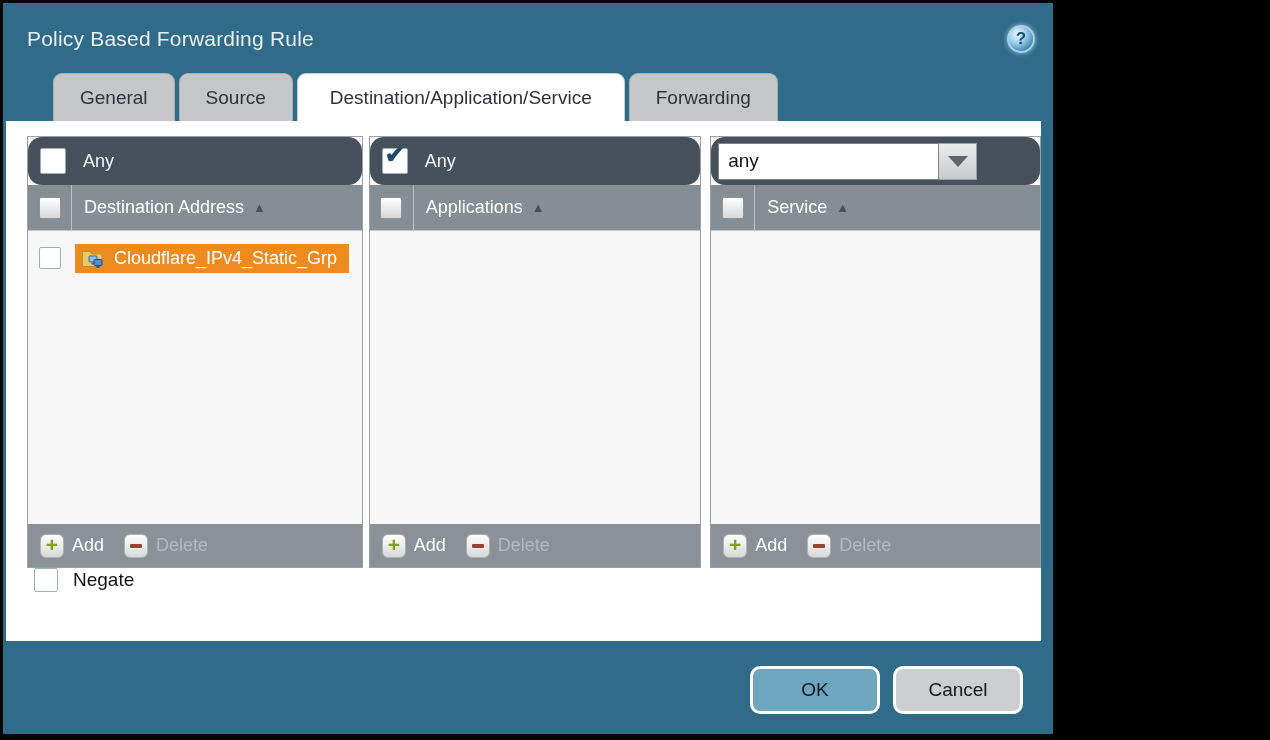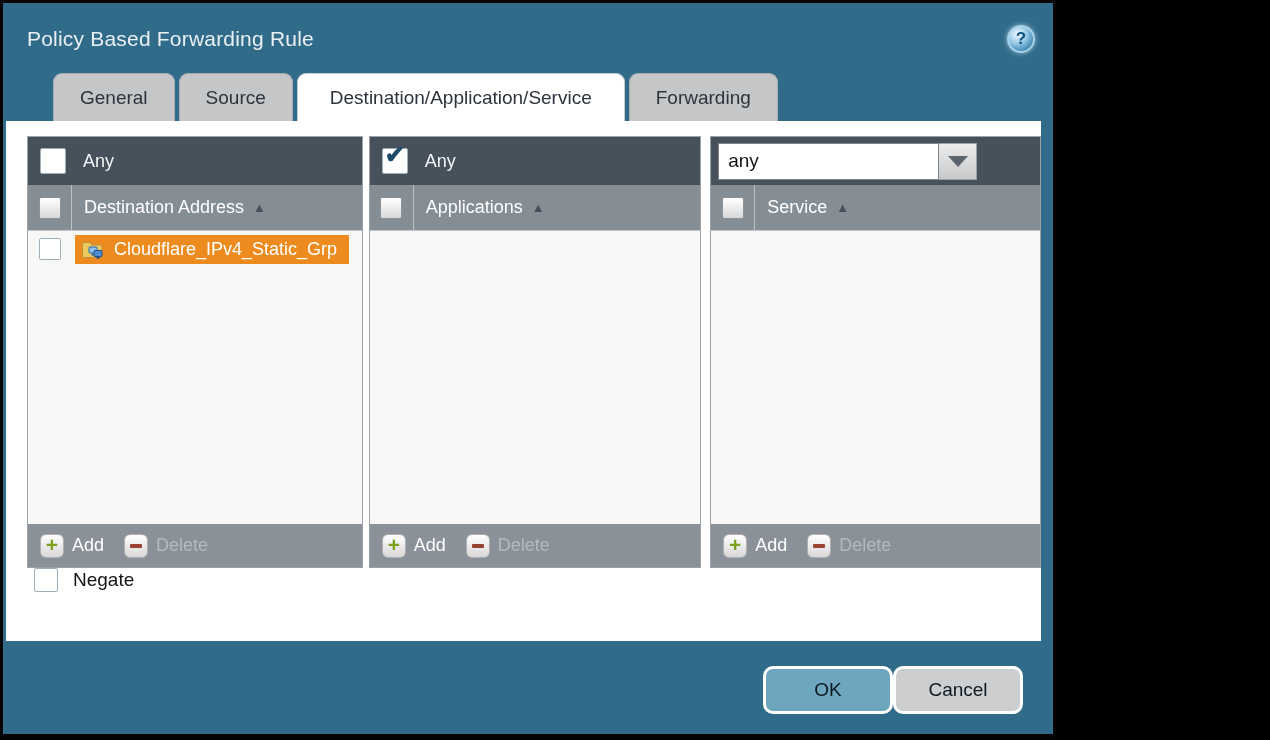--- a/index.html
+++ b/index.html
@@ -47,21 +47,21 @@
   .col {
     width:404px; height:432px; display:flex; flex-direction:column;
     border:1px solid #9aa1a7; background:#f7f7f7;
   }
   .col + .col { margin-left:6px; }
   .col.col-service { margin-left:9px; width:398px; }
   .col.col-apps { width:400px; }
 
   .anybar {
     height:48px; flex:none; background:#46515b;
-    display:flex; align-items:center; padding:0 12px; gap:17px;
+    display:flex; align-items:center; padding:0 12px; gap:17px;border-radius:14px;
   }
   .anybar-label { color:#f2f5f7; font-size:18px; }
 
   .cbx {
     background:#ffffff; border:1px solid #9fb0ba; border-radius:2px;
     display:flex; align-items:center; justify-content:center; position:relative;
   }
   .cbx-26 { width:26px; height:26px; }
   .cbx-22 { width:22px; height:22px; }
   .cbx-24 { width:24px; height:24px; }
@@ -76,21 +76,21 @@
     display:flex; align-items:center; color:#ffffff; font-size:18px;
     border-bottom:1px solid #c2c6ca;
   }
   .colheader .cbx-cell {
     width:44px; flex:none; display:flex; align-items:center; justify-content:center;
     align-self:stretch; border-right:1px solid rgba(255,255,255,.45);
   }
   .colheader .hdr-label { margin-left:12px; }
   .sort-arrow { font-size:13px; color:#474f58; margin-left:9px; }
 
-  .list { flex:1; background:#f7f7f7; overflow:hidden; }
+  .list { flex:1; background:#f7f7f7; padding-top:9px; overflow:hidden; }
   .row { display:flex; align-items:center; padding-left:11px; height:36px; }
   .row-item {
     margin-left:14px; background:#ee8b1e; color:#ffffff;
     display:flex; align-items:center; gap:8px;
     padding:4px 12px 4px 6px; font-size:18px;
   }
 
   .colfooter {
     height:43px; flex:none; background:#8a9199;
     display:flex; align-items:center; padding:0 12px; gap:20px;
@@ -120,21 +120,21 @@
   }
   .dd-arrow {
     width:0; height:0; border-left:10px solid transparent;
     border-right:10px solid transparent; border-top:11px solid #5c656d;
   }
 
   .negate-row { display:flex; align-items:center; gap:15px; padding-left:7px; }
   .negate-label { font-size:19px; color:#141414; }
 
   
-  .buttonbar { position:absolute; right:30px; bottom:20px; display:flex; }
+  .buttonbar { position:absolute; right:30px; bottom:20px; display:flex; gap:13px; }
   .btn {
     height:48px; min-width:130px; border-radius:10px; border:3px solid #ffffff;
     font-size:19px; color:#0e1a22; font-family:"Liberation Sans",sans-serif;
     display:flex; align-items:center; justify-content:center; cursor:pointer;
   }
   .btn-ok { background:#6fa6bf; }
   .btn-cancel { background:#ccced0; }
 
   .grp-icon { display:block; }
 </style>

